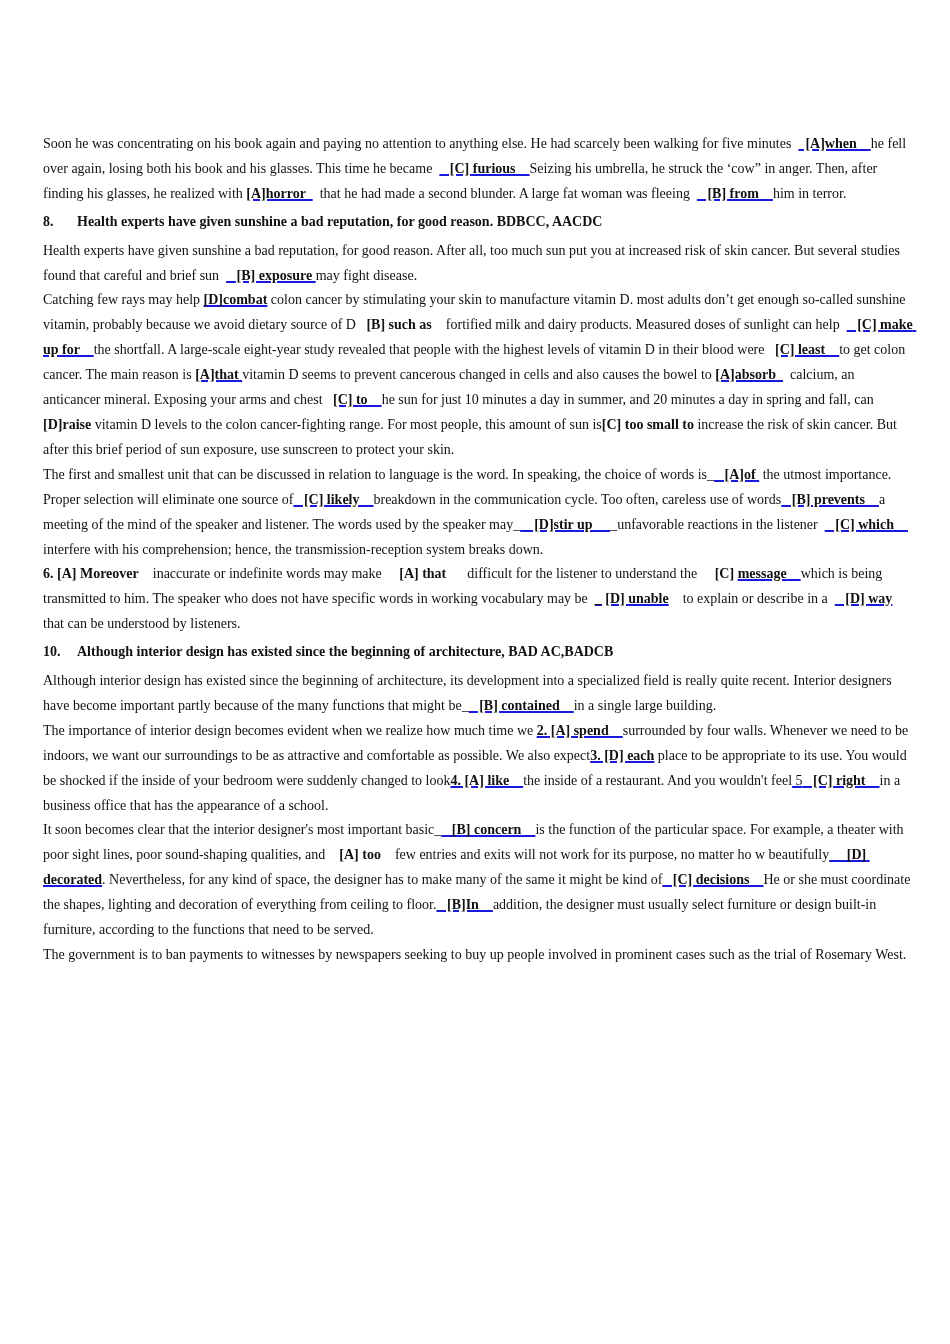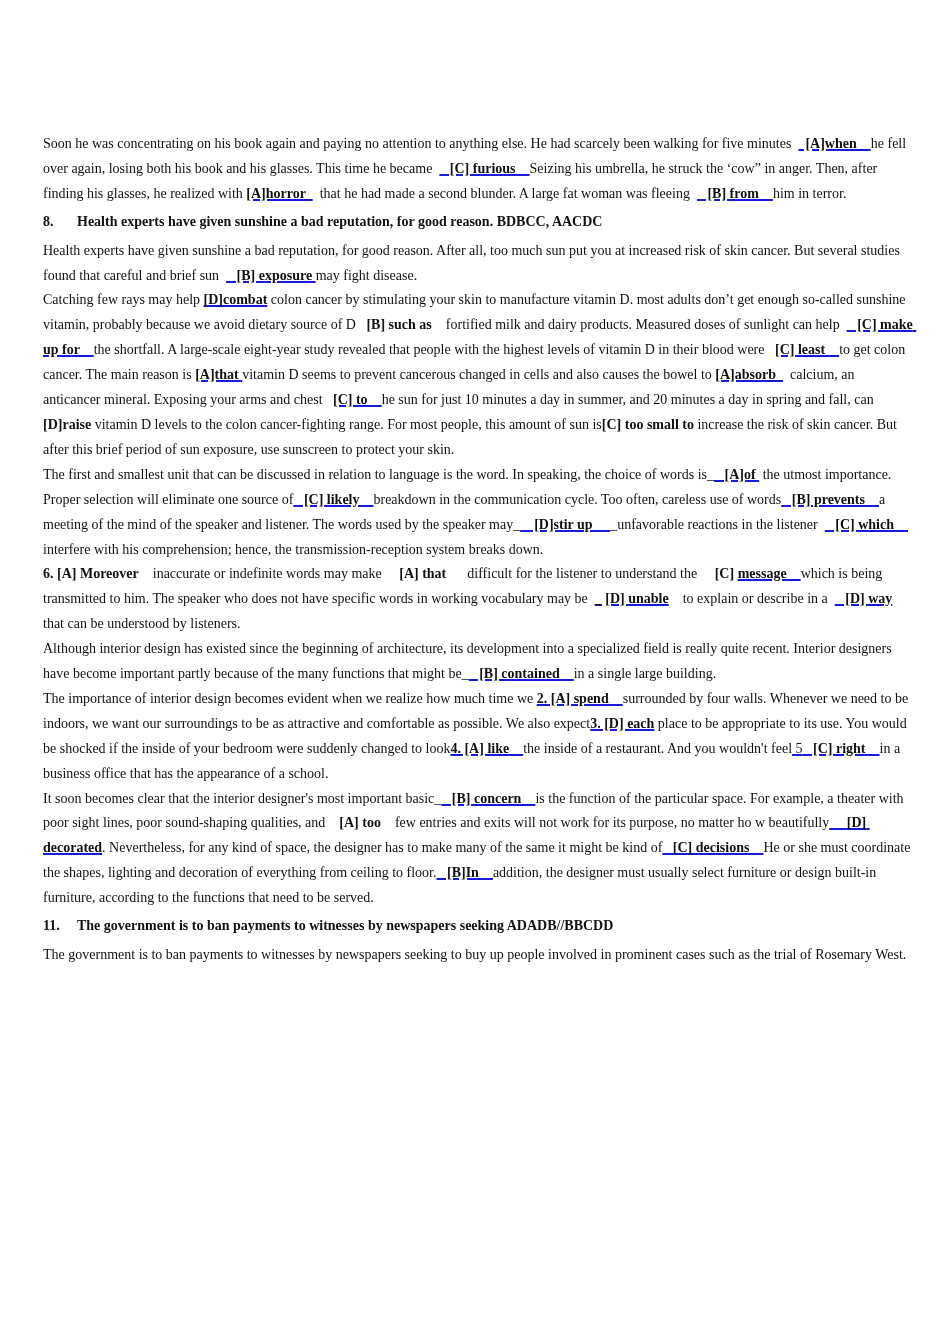--- a/index.html
+++ b/index.html
@@ -18,18 +18,18 @@
 </head>
 <body>
 
 <div class="page" id="page">
     <p class="para"><span class="" style="white-space: pre-wrap;">Soon he was concentrating on his book again and paying no attention to anything else. He had scarcely been walking for five minutes  </span><span class="run-b run-u" style="white-space: pre-wrap;">  [A]when    </span><span class="" style="white-space: pre-wrap;">he fell over again, losing both his book and his glasses. This time he became  </span><span class="run-b run-u" style="white-space: pre-wrap;">   [C] furious    </span><span class="" style="white-space: pre-wrap;">Seizing his umbrella, he struck the ‘cow” in anger. Then, after finding his glasses, he realized with </span><span class="run-b run-u" style="white-space: pre-wrap;">[A]horror  </span><span class="" style="white-space: pre-wrap;">  that he had made a second blunder. A large fat woman was fleeing  </span><span class="run-b run-u" style="white-space: pre-wrap;">   [B] from    </span><span class="" style="white-space: pre-wrap;">him in terror.</span></p>
     <p class="para heading"><span class="num">8.</span><span>Health experts have given sunshine a bad reputation, for good reason. BDBCC, AACDC</span></p>
     <p class="para"><span class="" style="white-space: pre-wrap;">Health experts have given sunshine a bad reputation, for good reason. After all, too much sun put you at increased risk of skin cancer. But several studies found that careful and brief sun  </span><span class="run-b run-u" style="white-space: pre-wrap;">   [B] exposure </span><span class="" style="white-space: pre-wrap;">may fight disease.</span></p>
     <p class="para"><span class="" style="white-space: pre-wrap;">Catching few rays may help </span><span class="run-b run-u" style="white-space: pre-wrap;">[D]combat</span><span class="" style="white-space: pre-wrap;"> colon cancer by stimulating your skin to manufacture vitamin D. most adults don’t get enough so-called sunshine vitamin, probably because we avoid dietary source of D   </span><span class="run-b" style="white-space: pre-wrap;">[B] such as</span><span class="" style="white-space: pre-wrap;">    fortified milk and dairy products. Measured doses of sunlight can help  </span><span class="run-b run-u" style="white-space: pre-wrap;">   [C] make up for    </span><span class="" style="white-space: pre-wrap;">the shortfall. A large-scale eight-year study revealed that people with the highest levels of vitamin D in their blood were   </span><span class="run-b run-u" style="white-space: pre-wrap;">[C] least    </span><span class="" style="white-space: pre-wrap;">to get colon cancer. The main reason is </span><span class="run-b run-u" style="white-space: pre-wrap;">[A]that </span><span class="" style="white-space: pre-wrap;">vitamin D seems to prevent cancerous changed in cells and also causes the bowel to </span><span class="run-b run-u" style="white-space: pre-wrap;">[A]absorb  </span><span class="" style="white-space: pre-wrap;">  calcium, an anticancer mineral. Exposing your arms and chest   </span><span class="run-b run-u" style="white-space: pre-wrap;">[C] to    </span><span class="" style="white-space: pre-wrap;">he sun for just 10 minutes a day in summer, and 20 minutes a day in spring and fall, can </span><span class="run-b" style="white-space: pre-wrap;">[D]raise</span><span class="" style="white-space: pre-wrap;"> vitamin D levels to the colon cancer-fighting range. For most people, this amount of sun is</span><span class="run-b" style="white-space: pre-wrap;">[C] too small to</span><span class="" style="white-space: pre-wrap;"> increase the risk of skin cancer. But after this brief period of sun exposure, use sunscreen to protect your skin.</span></p>
     <p class="para"><span class="" style="white-space: pre-wrap;">The first and smallest unit that can be discussed in relation to language is the word. In speaking, the choice of words is_</span><span class="run-b run-u" style="white-space: pre-wrap;">   [A]of </span><span class="" style="white-space: pre-wrap;"> the utmost importance. Proper selection will eliminate one source of</span><span class="run-b run-u" style="white-space: pre-wrap;">   [C] likely    </span><span class="" style="white-space: pre-wrap;">breakdown in the communication cycle. Too often, careless use of words</span><span class="run-b run-u" style="white-space: pre-wrap;">   [B] prevents    </span><span class="" style="white-space: pre-wrap;">a meeting of the mind of the speaker and listener. The words used by the speaker may_</span><span class="run-b run-u" style="white-space: pre-wrap;">    [D]stir up     </span><span class="" style="white-space: pre-wrap;">_unfavorable reactions in the listener  </span><span class="run-b run-u" style="white-space: pre-wrap;">   [C] which    </span><span class="" style="white-space: pre-wrap;">interfere with his comprehension; hence, the transmission-reception system breaks down.</span></p>
     <p class="para"><span class="run-b" style="white-space: pre-wrap;">6. [A] Moreover</span><span class="" style="white-space: pre-wrap;">    inaccurate or indefinite words may make     </span><span class="run-b" style="white-space: pre-wrap;">[A] that</span><span class="" style="white-space: pre-wrap;">      difficult for the listener to understand the     </span><span class="run-b" style="white-space: pre-wrap;">[C] </span><span class="run-b run-u" style="white-space: pre-wrap;">message    </span><span class="" style="white-space: pre-wrap;">which is being transmitted to him. The speaker who does not have specific words in working vocabulary may be  </span><span class="run-b run-u" style="white-space: pre-wrap;">_</span><span class="" style="white-space: pre-wrap;"> </span><span class="run-b run-u" style="white-space: pre-wrap;">[D] unable</span><span class="" style="white-space: pre-wrap;">    to explain or describe in a  </span><span class="run-b run-u" style="white-space: pre-wrap;">   [D] way</span><span class="" style="white-space: pre-wrap;">    that can be understood by listeners.</span></p>
+    <p class="para heading"><span class="num">10.</span><span>Although interior design has existed since the beginning of architecture, BAD AC,BADCB</span></p>
     <p class="para"><span class="" style="white-space: pre-wrap;">Although interior design has existed since the beginning of architecture, its development into a specialized field is really quite recent. Interior designers have become important partly because of the many functions that might be_</span><span class="run-b run-u" style="white-space: pre-wrap;">   [B] contained    </span><span class="" style="white-space: pre-wrap;">in a single large building.</span></p>
     <p class="para"><span class="" style="white-space: pre-wrap;">The importance of interior design becomes evident when we realize how much time we </span><span class="run-b run-u" style="white-space: pre-wrap;">2. [A] spend    </span><span class="" style="white-space: pre-wrap;">surrounded by four walls. Whenever we need to be indoors, we want our surroundings to be as attractive and comfortable as possible. We also expect</span><span class="run-b run-u" style="white-space: pre-wrap;">3. [D] each</span><span class="" style="white-space: pre-wrap;"> place to be appropriate to its use. You would be shocked if the inside of your bedroom were suddenly changed to look</span><span class="run-b run-u" style="white-space: pre-wrap;">4. [A] like    </span><span class="" style="white-space: pre-wrap;">the inside of a restaurant. And you wouldn't feel</span><span class="run-u" style="white-space: pre-wrap;"> 5</span><span class="run-b run-u" style="white-space: pre-wrap;">   [C] right    </span><span class="" style="white-space: pre-wrap;">in a business office that has the appearance of a school.</span></p>
     <p class="para"><span class="" style="white-space: pre-wrap;">It soon becomes clear that the interior designer's most important basic_</span><span class="run-b run-u" style="white-space: pre-wrap;">   [B] concern    </span><span class="" style="white-space: pre-wrap;">is the function of the particular space. For example, a theater with poor sight lines, poor sound-shaping qualities, and    </span><span class="run-b" style="white-space: pre-wrap;">[A] too</span><span class="" style="white-space: pre-wrap;">    few entries and exits will not work for its purpose, no matter ho w beautifully</span><span class="run-b run-u" style="white-space: pre-wrap;">     [D] decorated</span><span class="" style="white-space: pre-wrap;">. Nevertheless, for any kind of space, the designer has to make many of the same it might be kind of</span><span class="run-b run-u" style="white-space: pre-wrap;">   [C] decisions    </span><span class="" style="white-space: pre-wrap;">He or she must coordinate the shapes, lighting and decoration of everything from ceiling to floor.</span><span class="run-b run-u" style="white-space: pre-wrap;">   [B]In    </span><span class="" style="white-space: pre-wrap;">addition, the designer must usually select furniture or design built-in furniture, according to the functions that need to be served.</span></p>
-    <p class="para heading"><span class="num">11.</span><span>The government is to ban payments to witnesses by newspapers seeking ADADB//BBCDD</span></p>
     <p class="para"><span class="" style="white-space: pre-wrap;">The government is to ban payments to witnesses by newspapers seeking to buy up people involved in prominent cases such as the trial of Rosemary West.</span></p>
   </div>
 
 </body></html>

